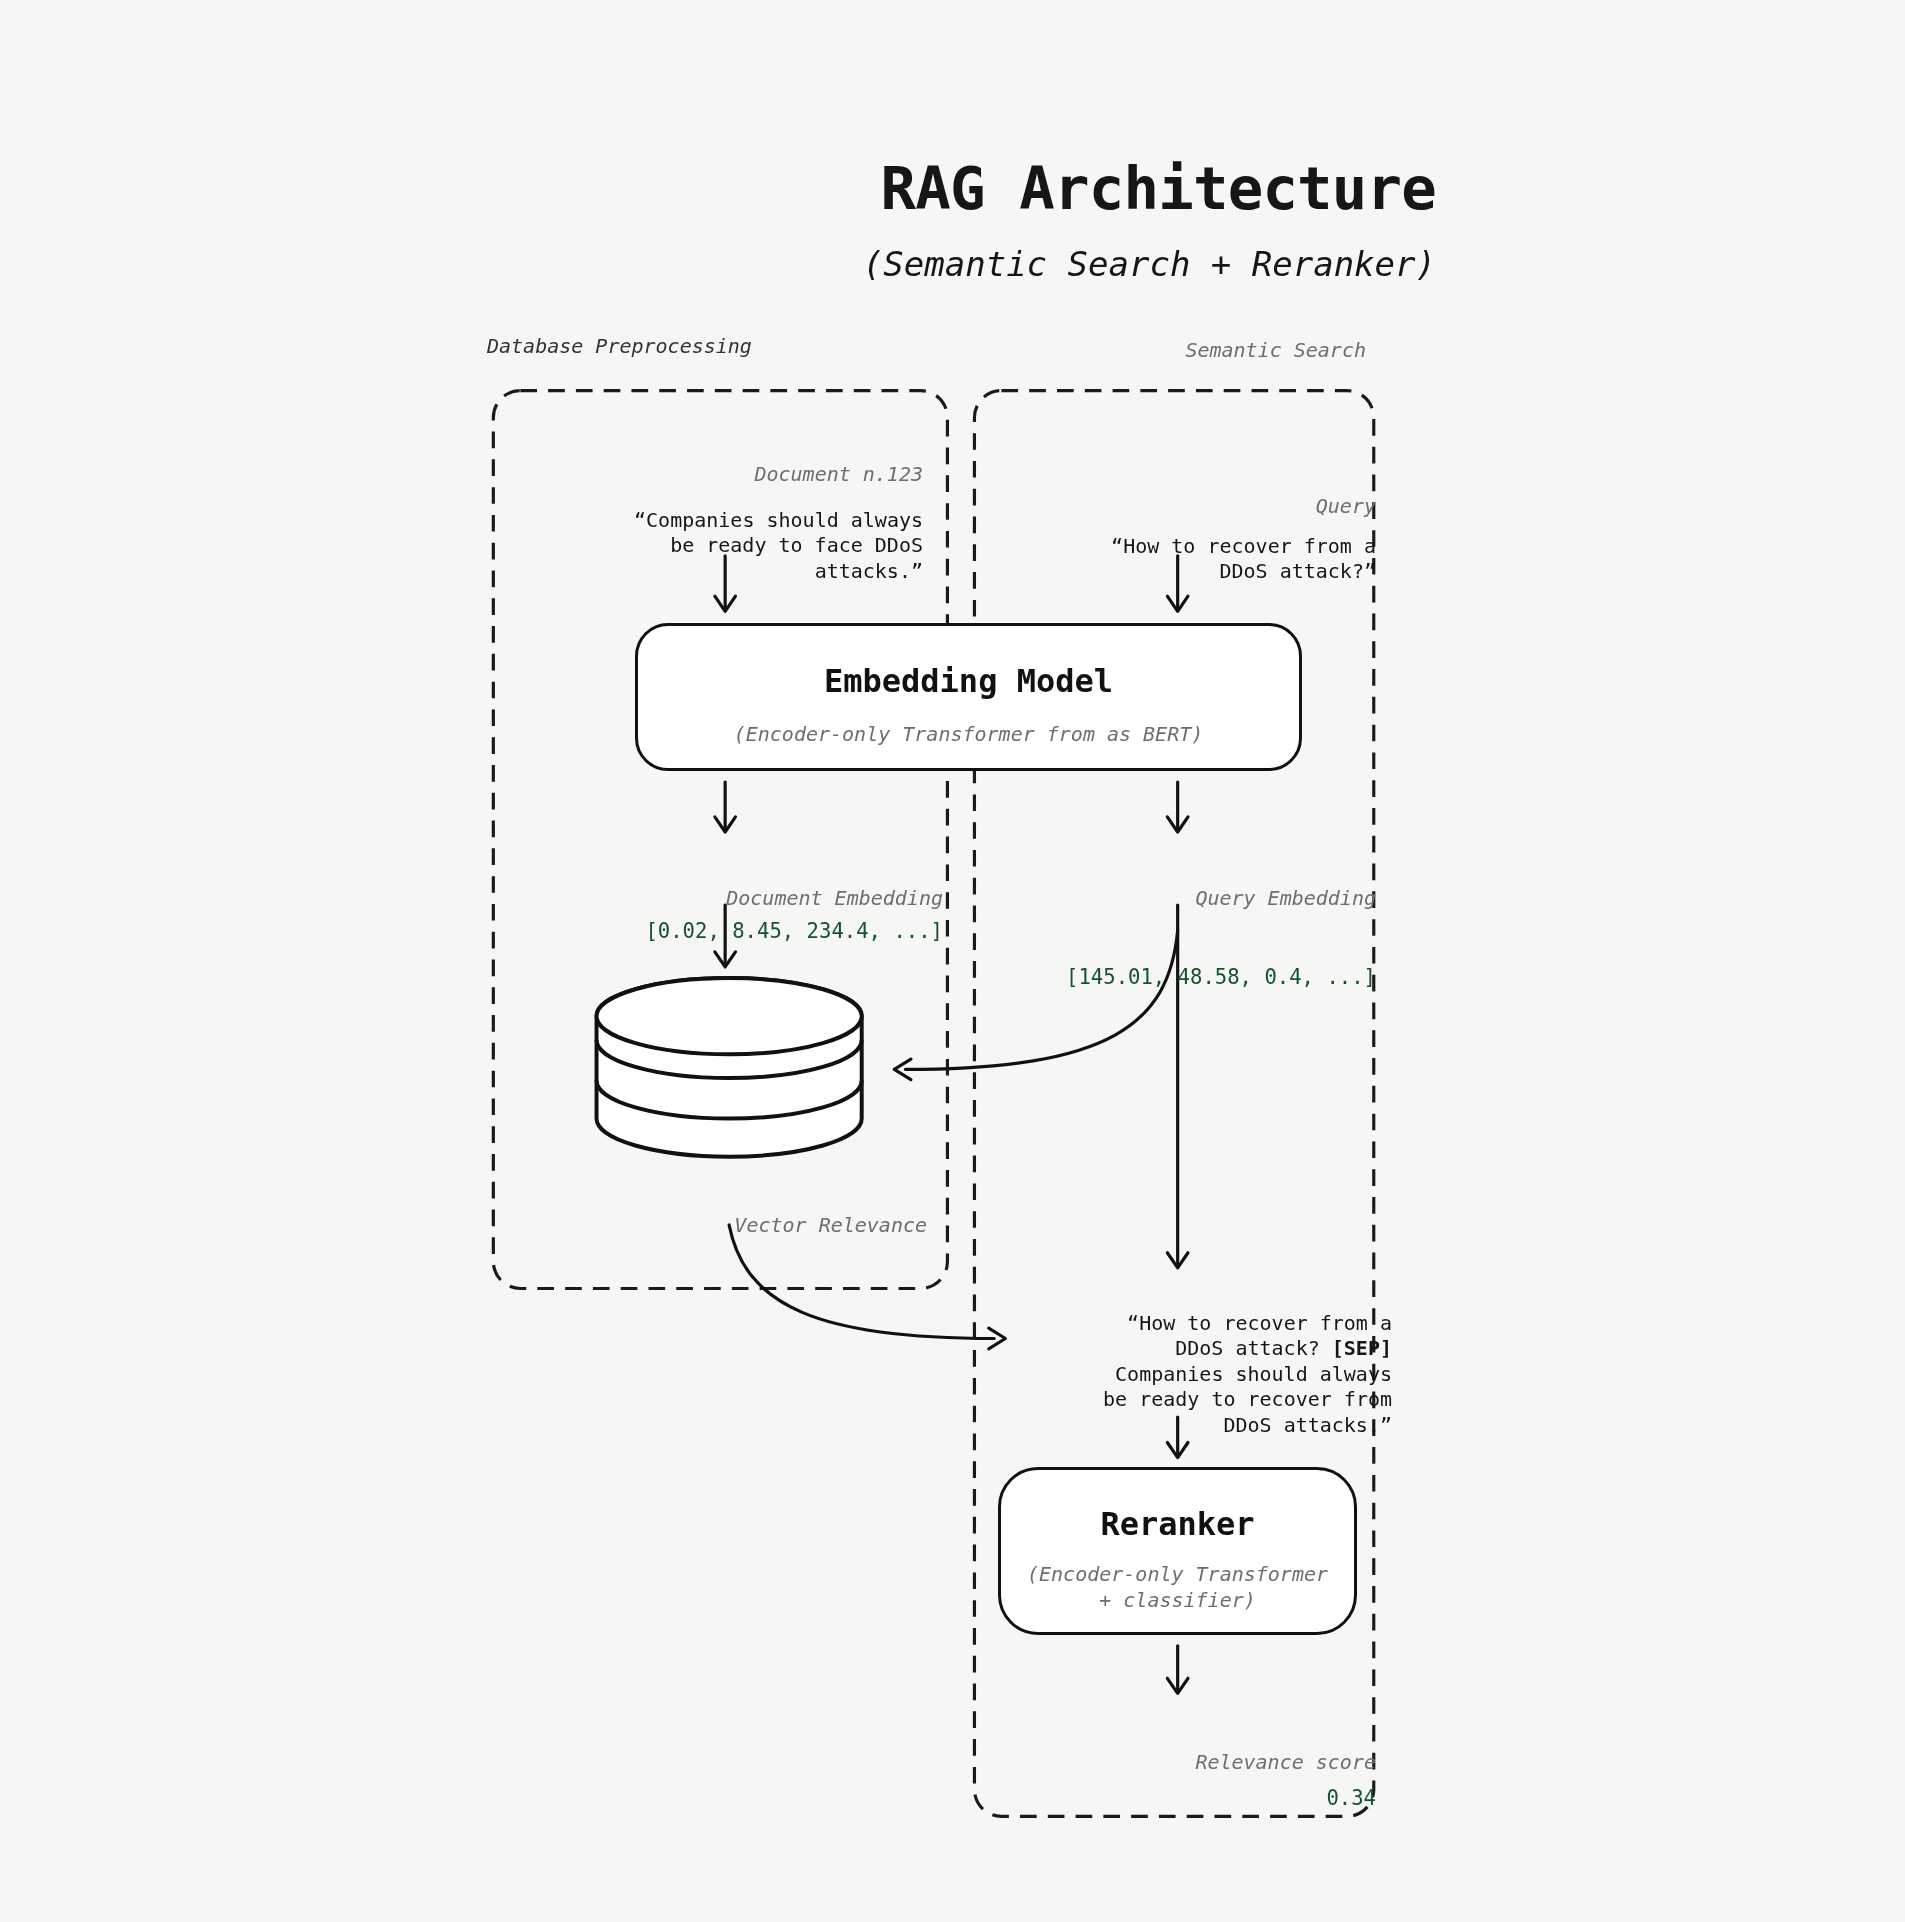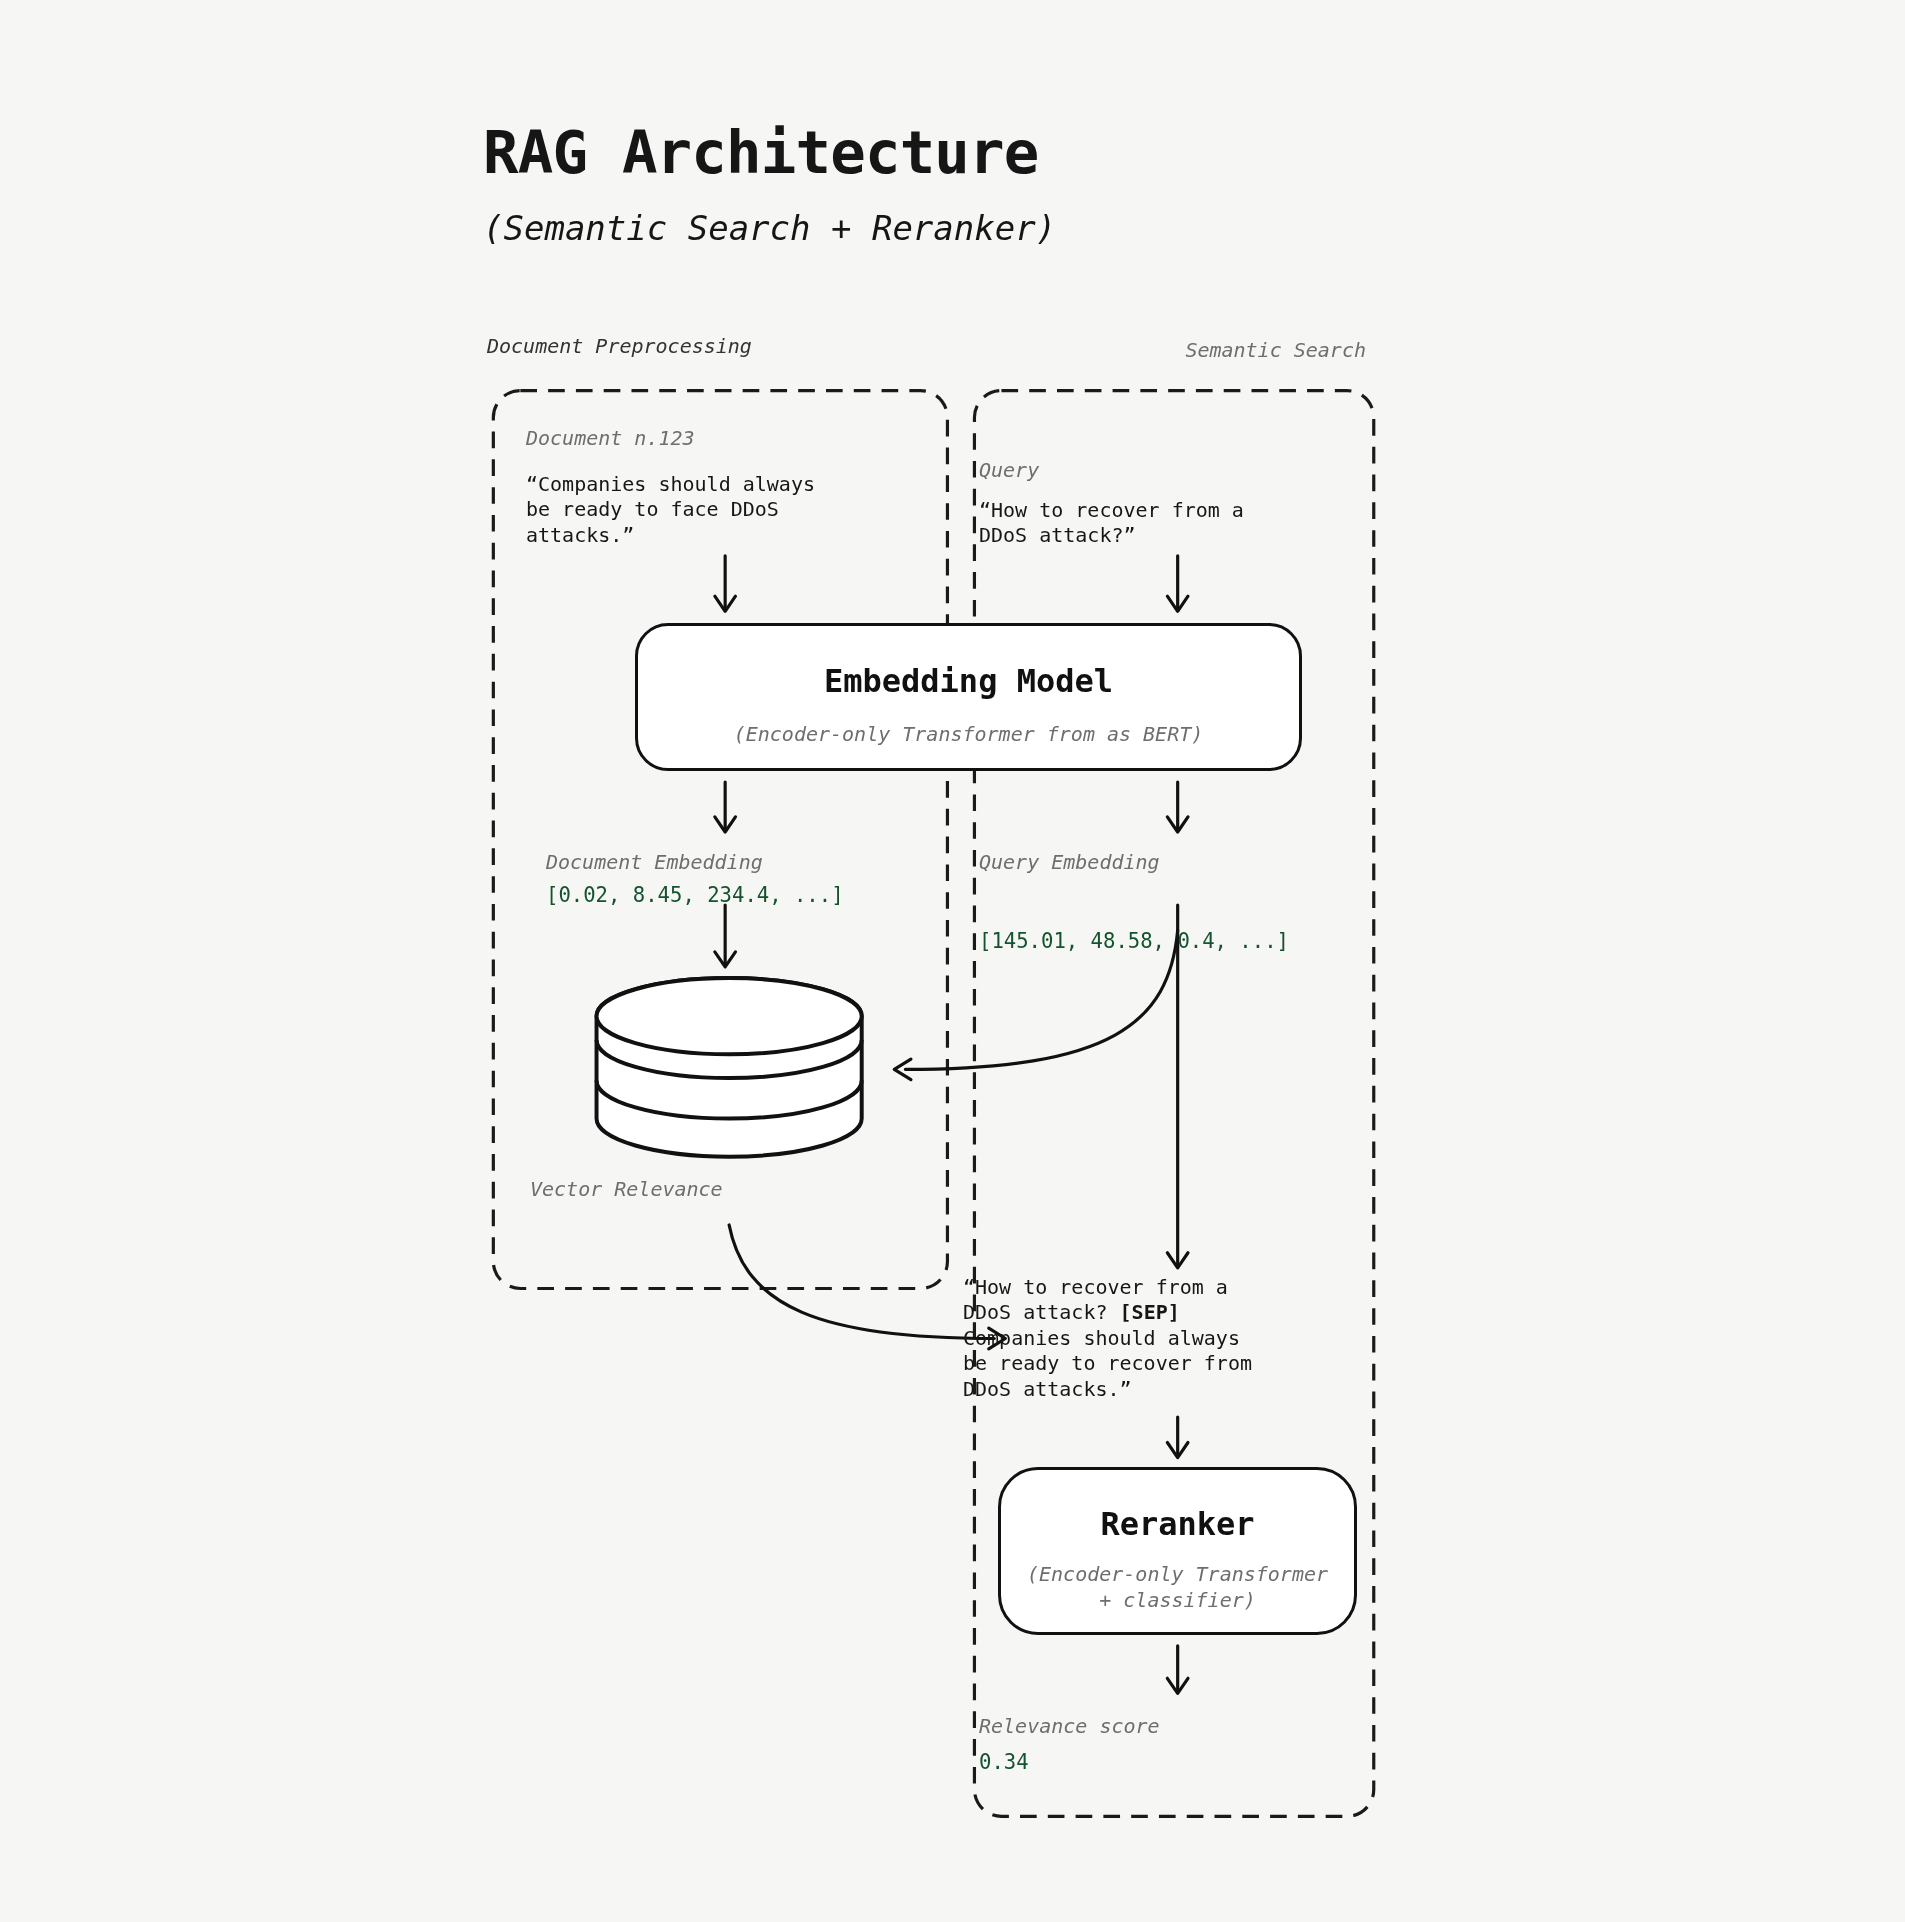--- a/index.html
+++ b/index.html
@@ -1,21 +1,21 @@
 <!DOCTYPE html>
 <html style="font-size:12.7px"><head>
 <meta charset="utf-8">
 <style>
   html,body{margin:0;padding:0;background:#f6f6f4;}
   .canvas{
     position:relative;width:1906px;height:1922px;background:#f6f6f4;overflow:hidden;
     font-family:"DejaVu Sans Mono","Liberation Mono",monospace;color:#161616;
   }
   .abs{position:absolute;}
-  .ctr{text-align:left;}
+  .ctr{text-align:right;margin-top:36px;}
   .gray{color:#6e6e6e;}
   .darkgray{color:#333333;}
   .pre{white-space:pre-line;}
   .page-title{font-size:59px;font-weight:bold;letter-spacing:-0.8px;}
   .page-subtitle{font-size:34px;font-style:italic;}
   .seclabel{font-size:20px;font-style:italic;}
   .small-label{font-size:20px;font-style:italic;color:#6e6e6e;}
   .body-text{font-size:20px;line-height:25.4px;color:#161616;}
   .mono-vals{font-size:20.6px;color:#14532d;}
   .node-box{
@@ -93,21 +93,21 @@
       <path class="cyl" fill="#ffffff" d="M751 1280 A 167 48 0 0 1 1085 1280 L 1085 1409 A 167 48 0 0 1 751 1409 Z"></path>
       <path class="cyl" fill="none" d="M751 1361 A 167 48 0 0 0 1085 1361"></path>
       <path class="cyl" fill="none" d="M751 1310 A 167 48 0 0 0 1085 1310"></path>
       <ellipse class="cyl" fill="#ffffff" cx="918" cy="1280" rx="167" ry="48"></ellipse>
     </g>
   </svg>
 
   <div class="abs ctr page-title" style="left:483px;top:118px;width:953px;">RAG Architecture</div>
   <div class="abs ctr page-subtitle" style="left:483px;top:208px;width:953px;">(Semantic Search + Reranker)</div>
 
-  <div class="abs seclabel darkgray" style="left:487px;top:334px;">Document Preprocessing</div>
+  <div class="abs seclabel darkgray" style="left:487px;top:334px;">Database Preprocessing</div>
   <div class="abs seclabel gray" style="left:1112px;top:338px;width:254px;text-align:right;">Semantic Search</div>
 
   <div class="abs ctr small-label" style="left:526px;top:426px;width:397px;">Document n.123</div>
   <div class="abs ctr body-text pre" style="left:526px;top:472px;width:397px;">“Companies should always
 be ready to face DDoS
 attacks.”</div>
 
   <div class="abs ctr small-label" style="left:979px;top:458px;width:397px;">Query</div>
   <div class="abs ctr body-text pre" style="left:979px;top:498px;width:397px;">“How to recover from a
 DDoS attack?”</div>

